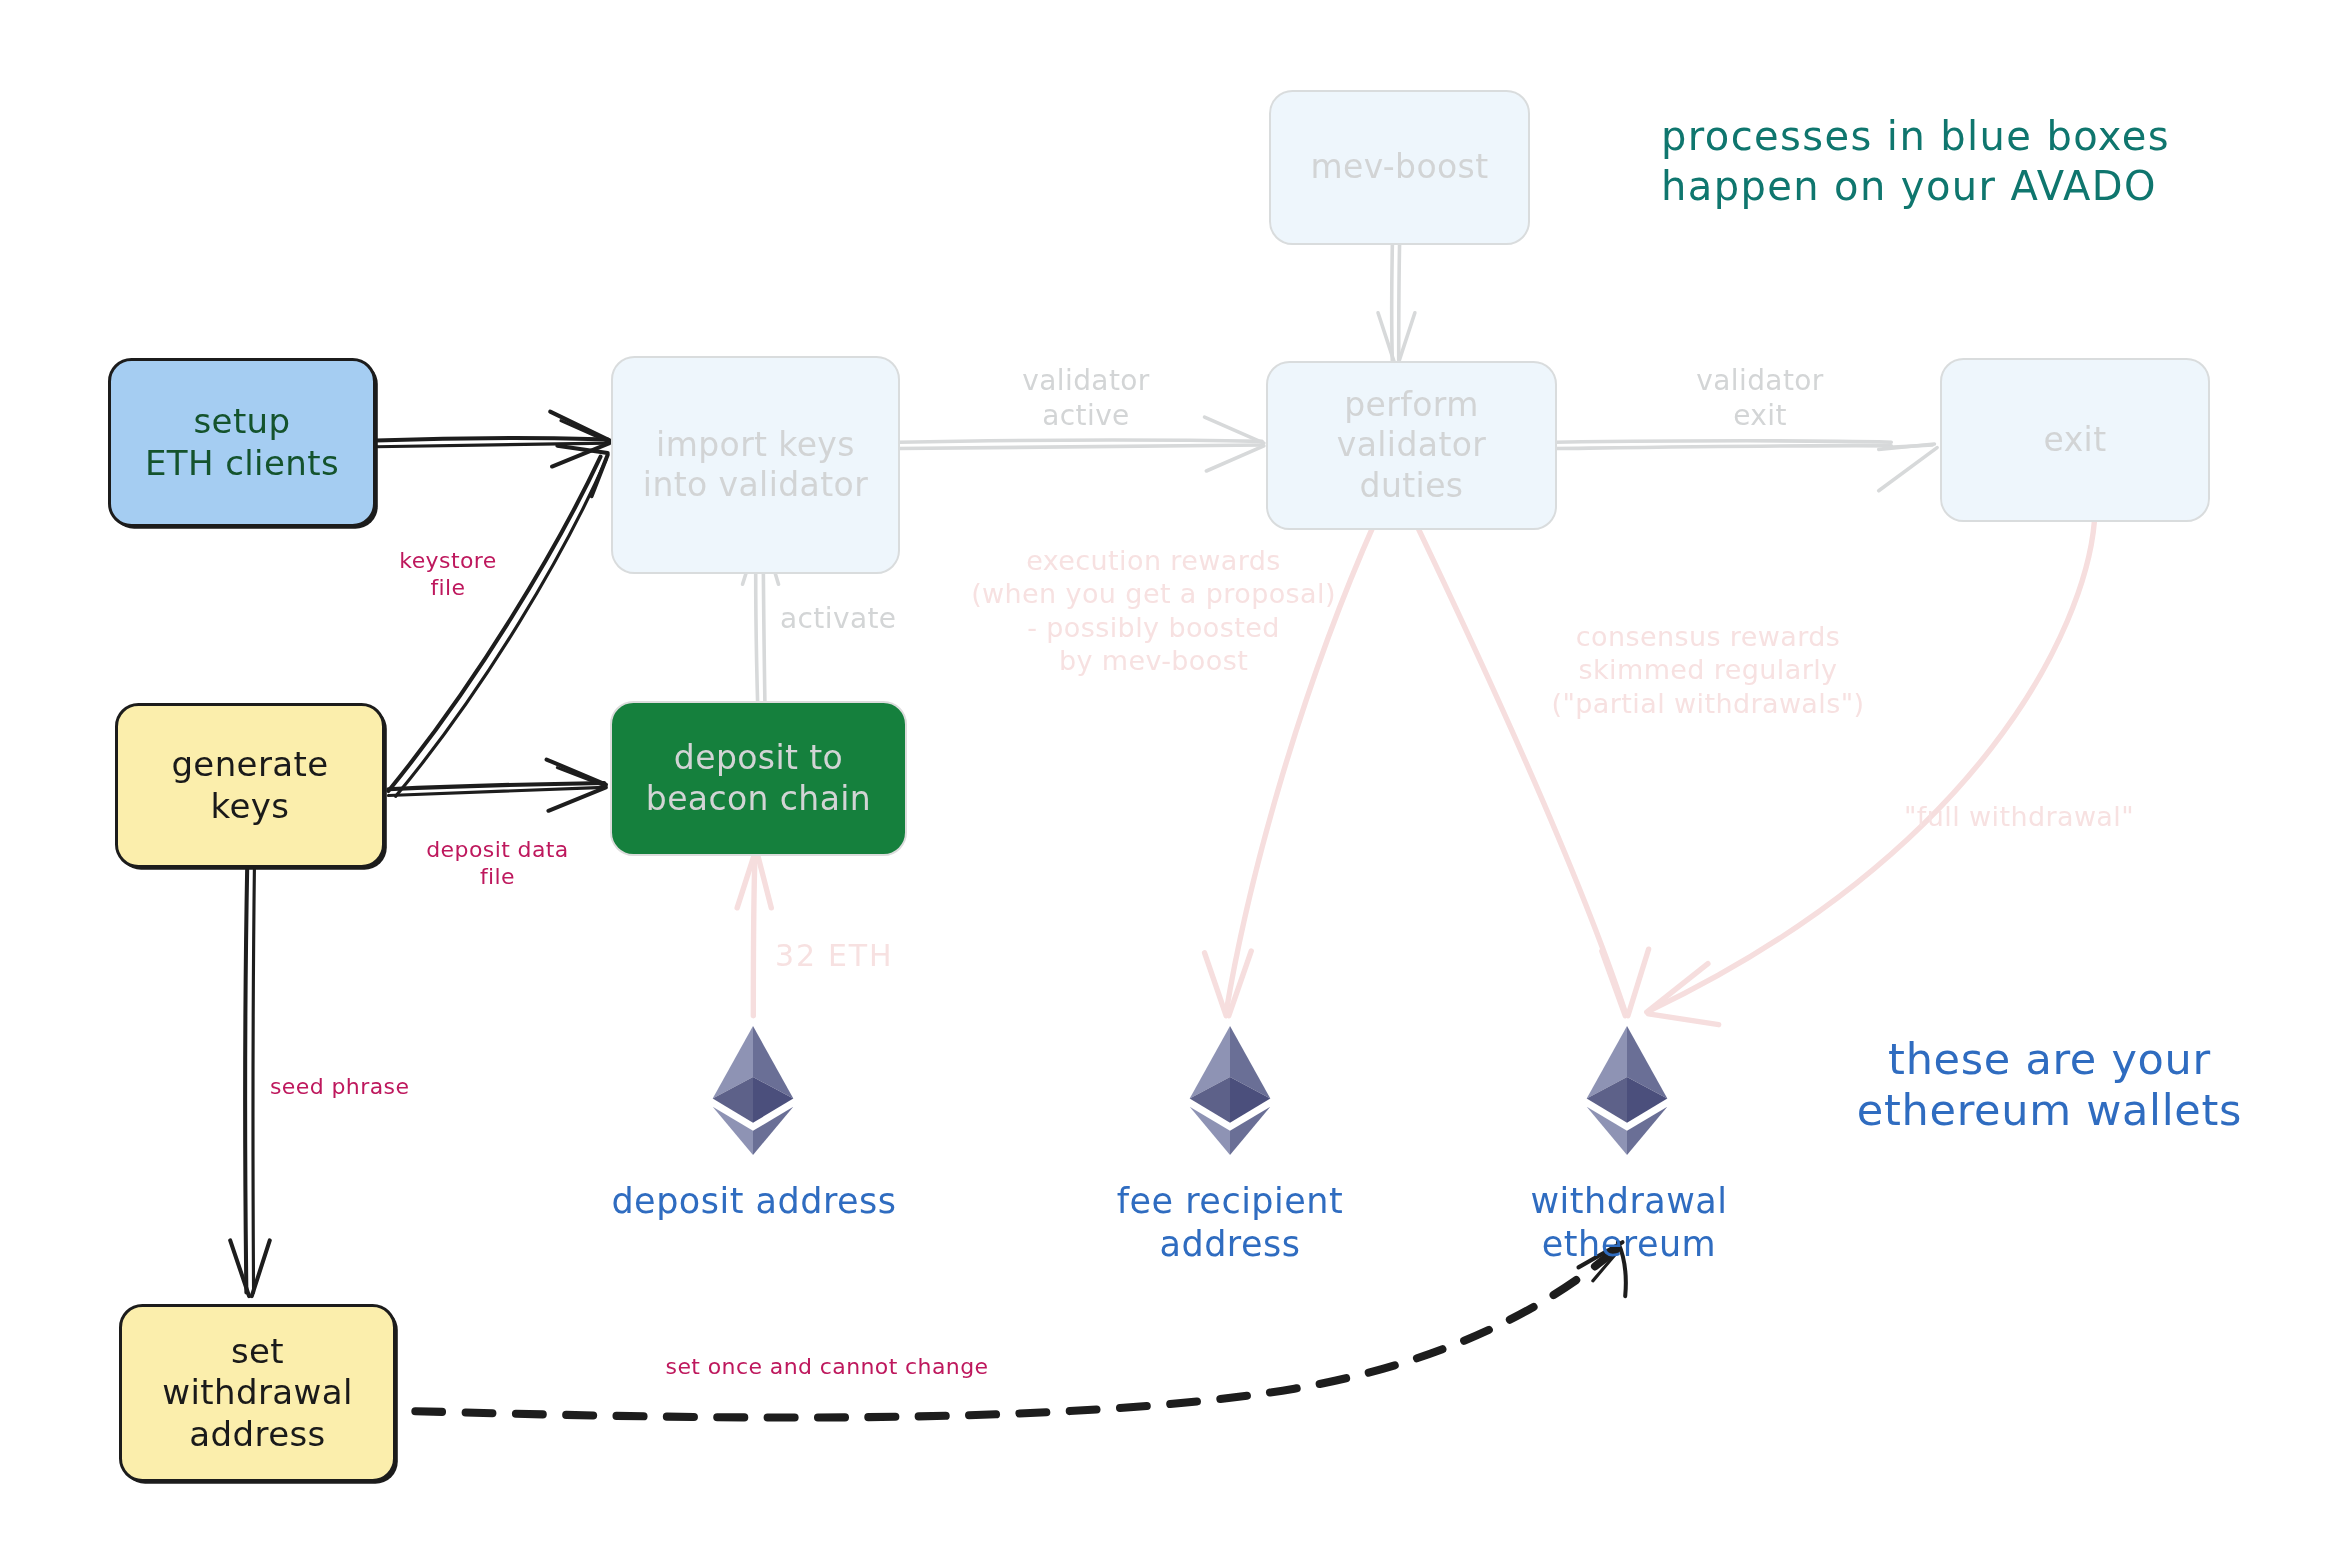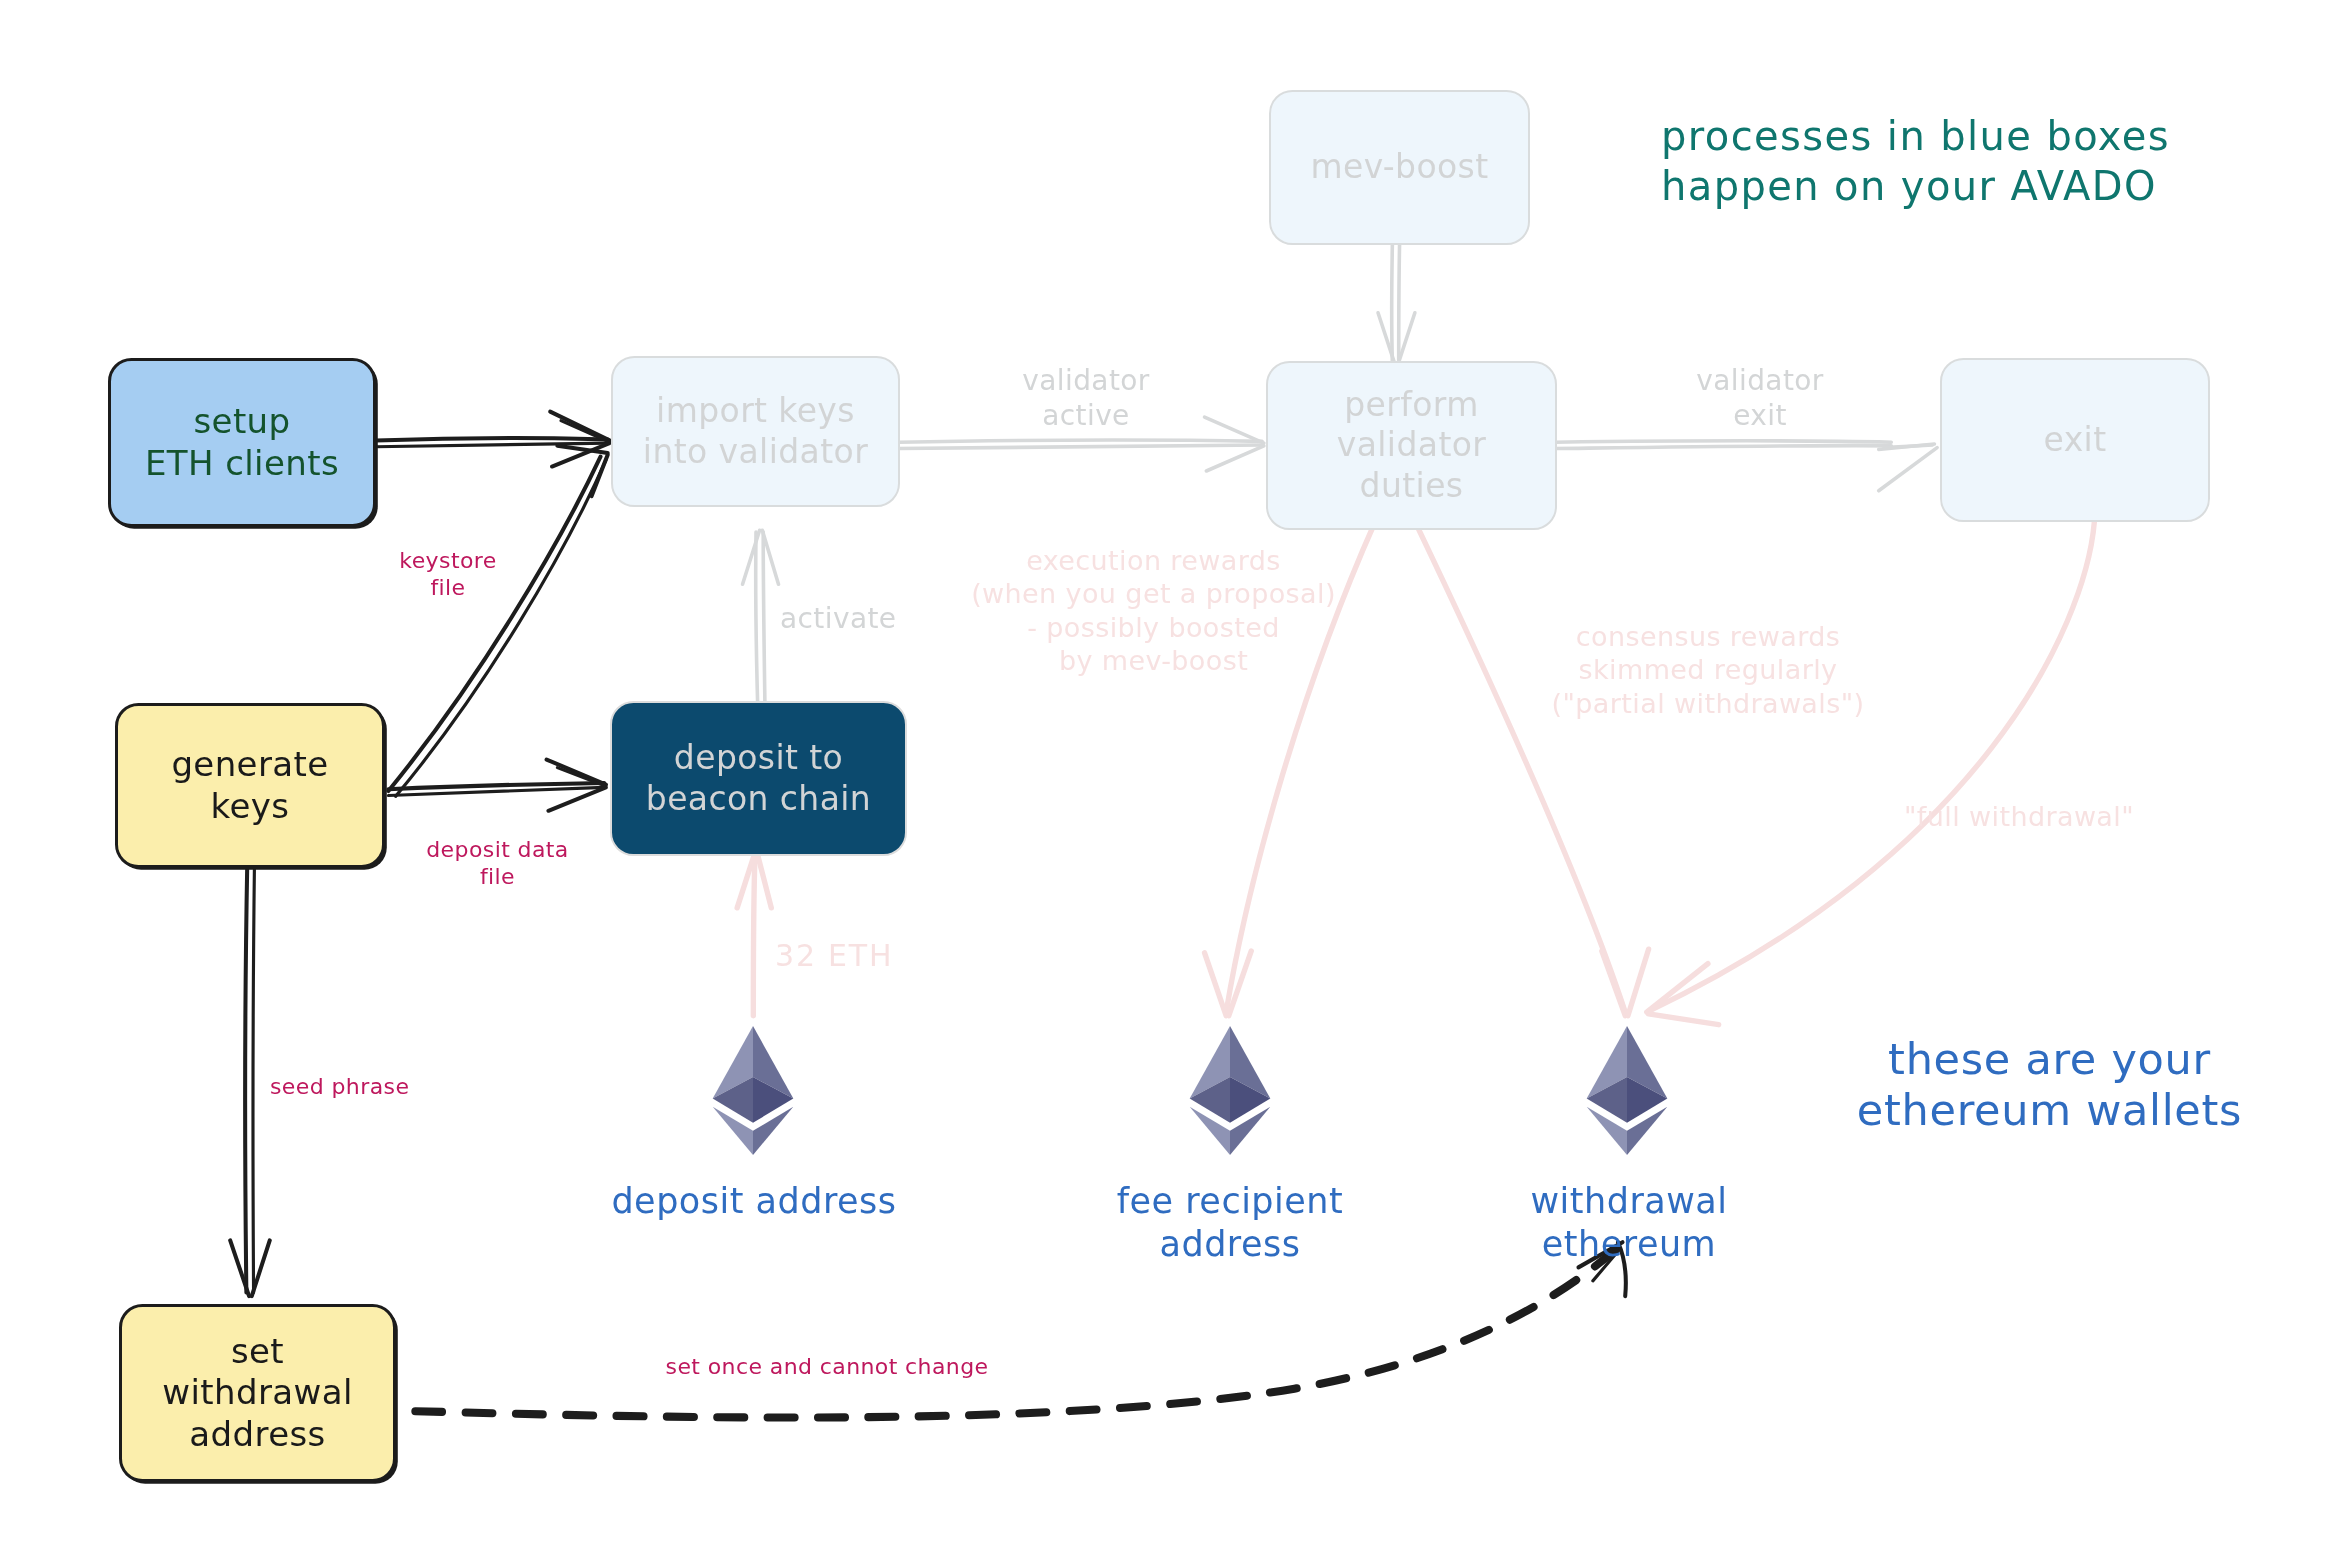--- a/index.html
+++ b/index.html
@@ -50,21 +50,21 @@
     font-size: 34px;
     box-shadow: 2.7px 2.7px 0 -0.9px #1c1c1c;
   }
   .node.ghost-blue {
     background: #eef6fc;
     border: 2.7px solid #d9dcdd;
     color: #d2d4d5;
     font-size: 33px;
   }
   .node.ghost-yellow {
-    background: #0c4a6e;
+    background: #15803d;
     border: 2.7px solid #dcdcdc;
     color: #d2d4d5;
     font-size: 33px;
   }
 
   
   .label {
     position: absolute;
     white-space: pre-line;
     line-height: 1.24;
@@ -197,21 +197,21 @@
     <span>generate
 keys</span>
   </div>
 
   <div class="node solid-yellow" style="left:119px; top:1304px; width:277px; height:178px;">
     <span>set
 withdrawal
 address</span>
   </div>
 
-  <div class="node ghost-blue" style="left:611px; top:356px; width:289px; height:151px;">
+  <div class="node ghost-blue" style="left:611px; top:356px; width:289px; height:218px;">
     <span>import keys
 into validator</span>
   </div>
 
   <div class="node ghost-yellow" style="left:610px; top:701px; width:297px; height:155px;">
     <span>deposit to
 beacon chain</span>
   </div>
 
   <div class="node ghost-blue" style="left:1269px; top:90px; width:261px; height:155px;">

